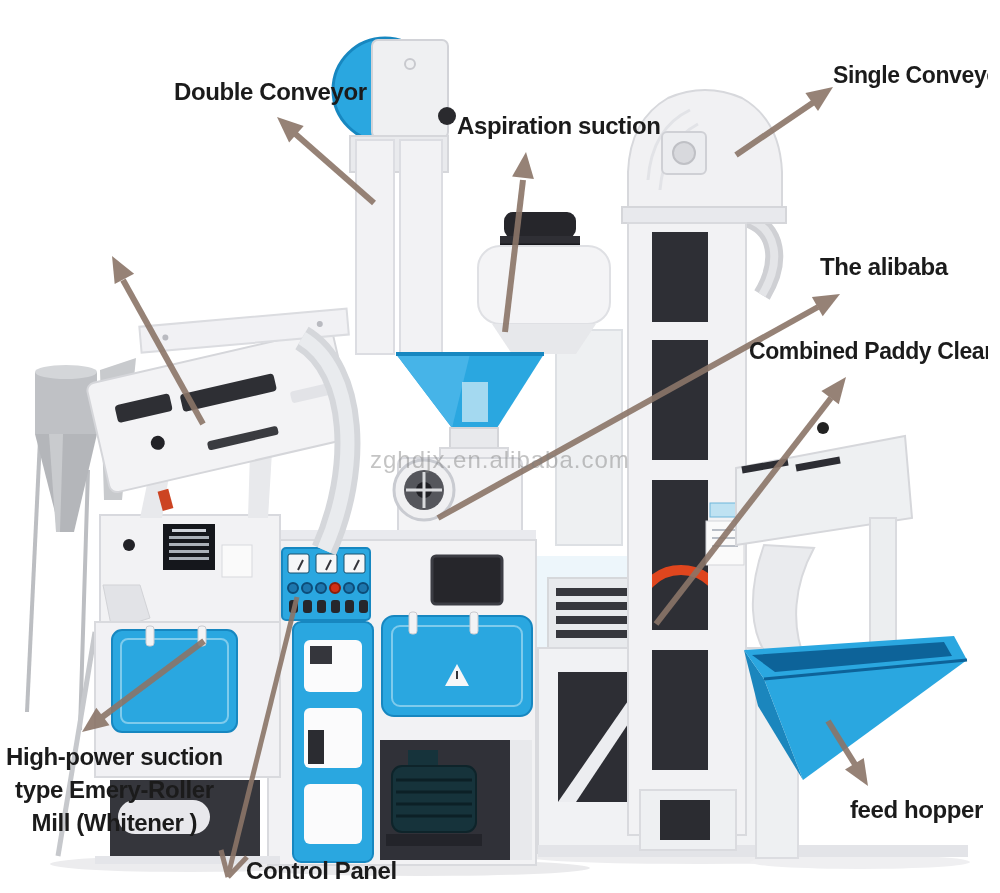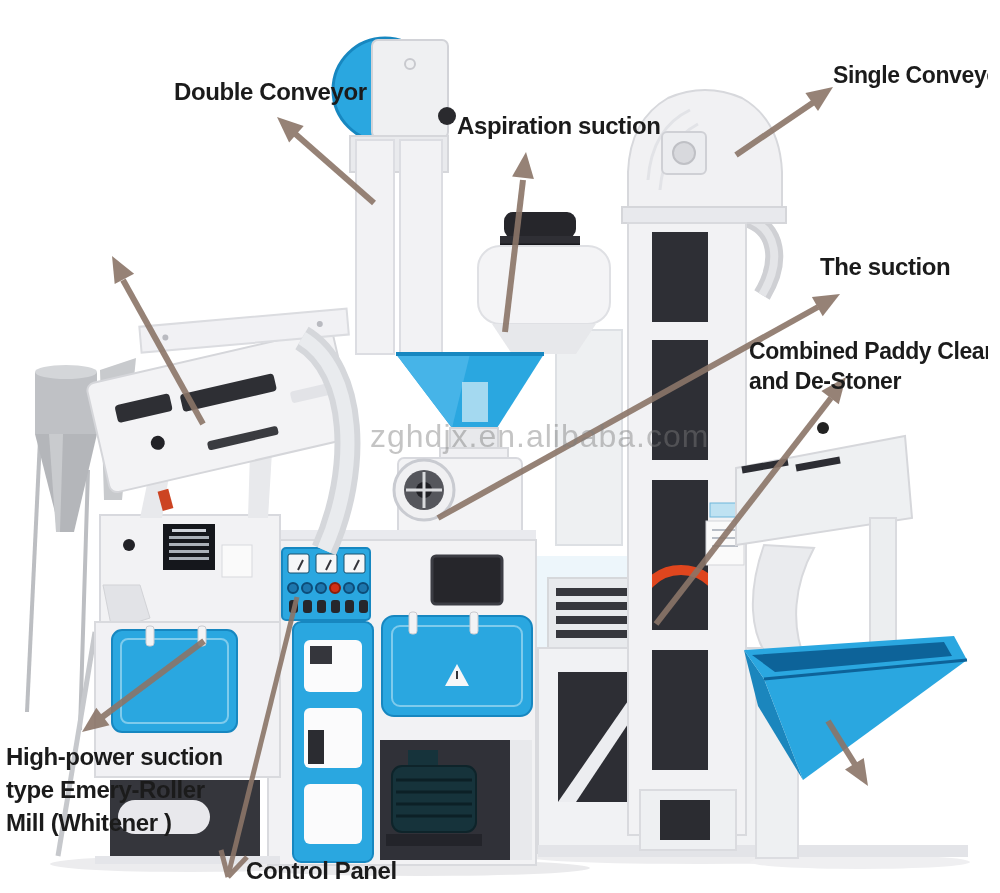--- a/index.html
+++ b/index.html
@@ -1,25 +1,25 @@
 <!DOCTYPE html>
 <html><head>
 <meta charset="utf-8">
 <style>
   html,body{margin:0;padding:0;background:#ffffff;}
   #page{position:relative;width:988px;height:893px;background:#ffffff;overflow:hidden;
-        font-family:"Liberation Sans",sans-serif;}
+        font-family:"Liberation Sans",sans-serif;text-align:center;}
   #machine-svg{position:absolute;left:0;top:0;}
   .label{position:absolute;font-weight:700;color:#1b1b1b;letter-spacing:-0.4px;
          white-space:nowrap;font-size:24px;line-height:30px;}
   .label.multi{white-space:normal;}
   #label-combined{width:252px;overflow:hidden;}
   #label-combined div{white-space:nowrap;font-size:23px;line-height:30px;}
   #label-whitener div{white-space:nowrap;font-size:24px;line-height:33px;}
-  #watermark{position:absolute;left:370px;top:418px;font-size:32px;font-weight:400;
+  #watermark{position:absolute;left:370px;top:446px;font-size:24px;font-weight:400;
              color:rgba(125,125,125,0.45);letter-spacing:1px;white-space:nowrap;}
 </style>
 </head>
 <body>
 
 <div id="page">
 
 <svg id="machine-svg" width="1000" height="893" viewBox="0 0 1000 893" xmlns="http://www.w3.org/2000/svg">
   <defs>
     <clipPath id="elev-window">
@@ -281,31 +281,31 @@
   </g>
 </svg>
 
 <div class="label" id="label-double-conveyor" style="left:174px;top:77px;">Double Conveyor</div>
 
 <div class="label" style="left:457px;top:111px;">Aspiration suction</div>
 
 <div class="label" style="left:833px;top:60px;font-size:23px;">Single Conveyor</div>
 
 
-<div class="label" style="left:820px;top:252px;">The suction</div>
+<div class="label" style="left:820px;top:252px;">The alibaba</div>
 
 <div class="label multi" id="label-combined" style="left:749px;top:336px;">
   <div>Combined Paddy Cleane</div>
-  <div>and De-Stoner</div>
 </div>
 
 <div class="label multi" id="label-whitener" style="left:6px;top:740px;">
   <div>High-power suction</div>
   <div>type Emery-Roller</div>
   <div>Mill (Whitener )</div>
 </div>
 
 <div class="label" style="left:246px;top:856px;">Control Panel</div>
 
+<div class="label" style="left:850px;top:795px;">feed hopper</div>
 
 <div id="watermark">zghdjx.en.alibaba.com</div>
 
 </div>
 
 </body></html>

